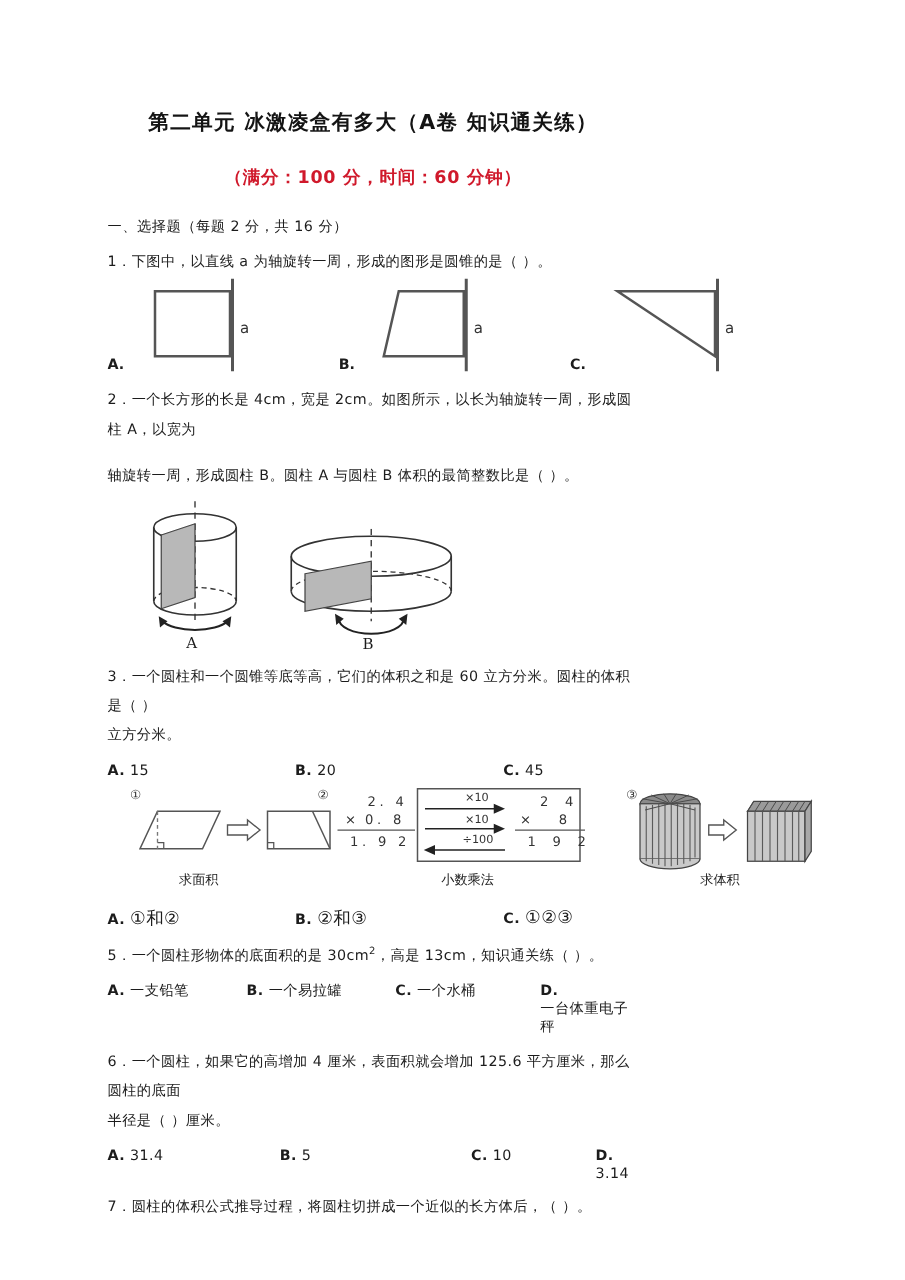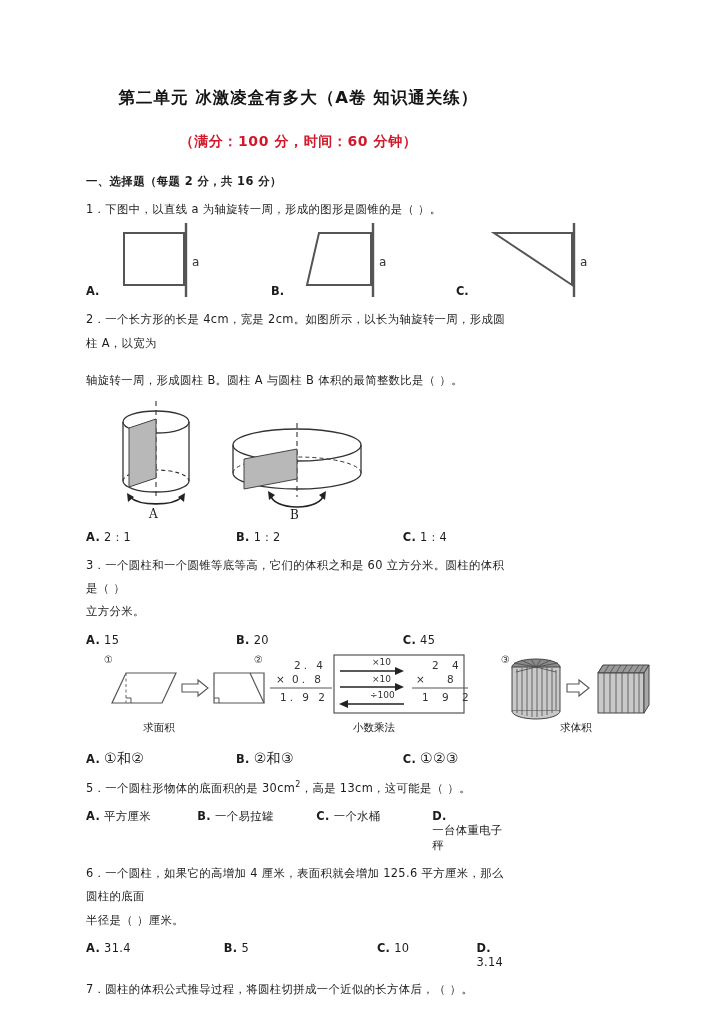--- a/index.html
+++ b/index.html
@@ -33,21 +33,21 @@
     text-align: center;
     font-size: 14px;
     font-weight: bold;
     color: #d0192b;
     letter-spacing: .6px;
     margin: 0;
     padding-top: 24px;
   }
   .section-head {
     font-size: 11.4px;
-    font-weight: bold;
+    font-weight: normal;
     letter-spacing: .4px;
     margin: 23px 0 0 0;
     color: #1c1c1c;
   }
   
   .q {
     font-size: 11.4px;
     line-height: 2.05;
     letter-spacing: .35px;
     margin: 9px 0 0 0;
@@ -152,25 +152,20 @@
         <path d="M22,50 A64,16 0 0 1 150,50" fill="none" stroke="#333" stroke-width="1" stroke-dasharray="4,3"></path>
         <polygon points="33,36 86,26 86,56 33,66" fill="#b8b8b8" stroke="#444" stroke-width="1"></polygon>
         <path d="M60,72 A26,12 0 0 0 112,72" fill="none" stroke="#222" stroke-width="1.6"></path>
         <polygon points="57,68 64,72 58,77" fill="#222"></polygon>
         <polygon points="115,68 108,72 114,77" fill="#222"></polygon>
         <text x="79" y="96" font-family="DejaVu Serif, serif" font-size="12" fill="#1c1c1c">B</text>
       </svg>
     </div>
   </div>
 
-  <div class="opts">
-    <span class="o-a"><b>A.</b> <span>2：1</span></span>
-    <span class="o-b"><b>B.</b> <span>1：2</span></span>
-    <span class="o-c"><b>C.</b> <span>1：4</span></span>
-  </div>
 
   <div class="q">3．一个圆柱和一个圆锥等底等高，它们的体积之和是 60 立方分米。圆柱的体积是（   ）</div>
   <div class="q" style="margin-top:0;">立方分米。</div>
   <div class="opts">
     <span class="o-a"><b>A.</b> <span>15</span></span>
     <span class="o-b"><b>B.</b> <span>20</span></span>
     <span class="o-c"><b>C.</b> <span>45</span></span>
   </div>
 
 
@@ -281,23 +276,23 @@
       </svg>
     </div>
   </div>
 
   <div class="opts">
     <span class="o-a"><b>A.</b> <span class="circled">①和②</span></span>
     <span class="o-b"><b>B.</b> <span class="circled">②和③</span></span>
     <span class="o-c"><b>C.</b> <span class="circled">①②③</span></span>
   </div>
 
-  <div class="q"><span>5．一个圆柱形物体的底面积的是 30cm</span><sup>2</sup><span>，高是 13cm，这可能是（   ）。</span></div>
+  <div class="q"><span>5．一个圆柱形物体的底面积的是 30cm</span><sup>2</sup><span>，高是 13cm，知识通关练（   ）。</span></div>
   <div class="opts w4">
-    <span class="o-a"><b>A.</b> <span>平方厘米</span></span>
+    <span class="o-a"><b>A.</b> <span>一支铅笔</span></span>
     <span class="o-b"><b>B.</b> <span>一个易拉罐</span></span>
     <span class="o-c"><b>C.</b> <span>一个水桶</span></span>
     <span><b>D.</b> <span>一台体重电子秤</span></span>
   </div>
 
   <div class="q">6．一个圆柱，如果它的高增加 4 厘米，表面积就会增加 125.6 平方厘米，那么圆柱的底面</div>
   <div class="q" style="margin-top:0;">半径是（   ）厘米。</div>
   <div class="opts q6">
     <span class="o-a"><b>A.</b> <span>31.4</span></span>
     <span class="o-b"><b>B.</b> <span>5</span></span>

